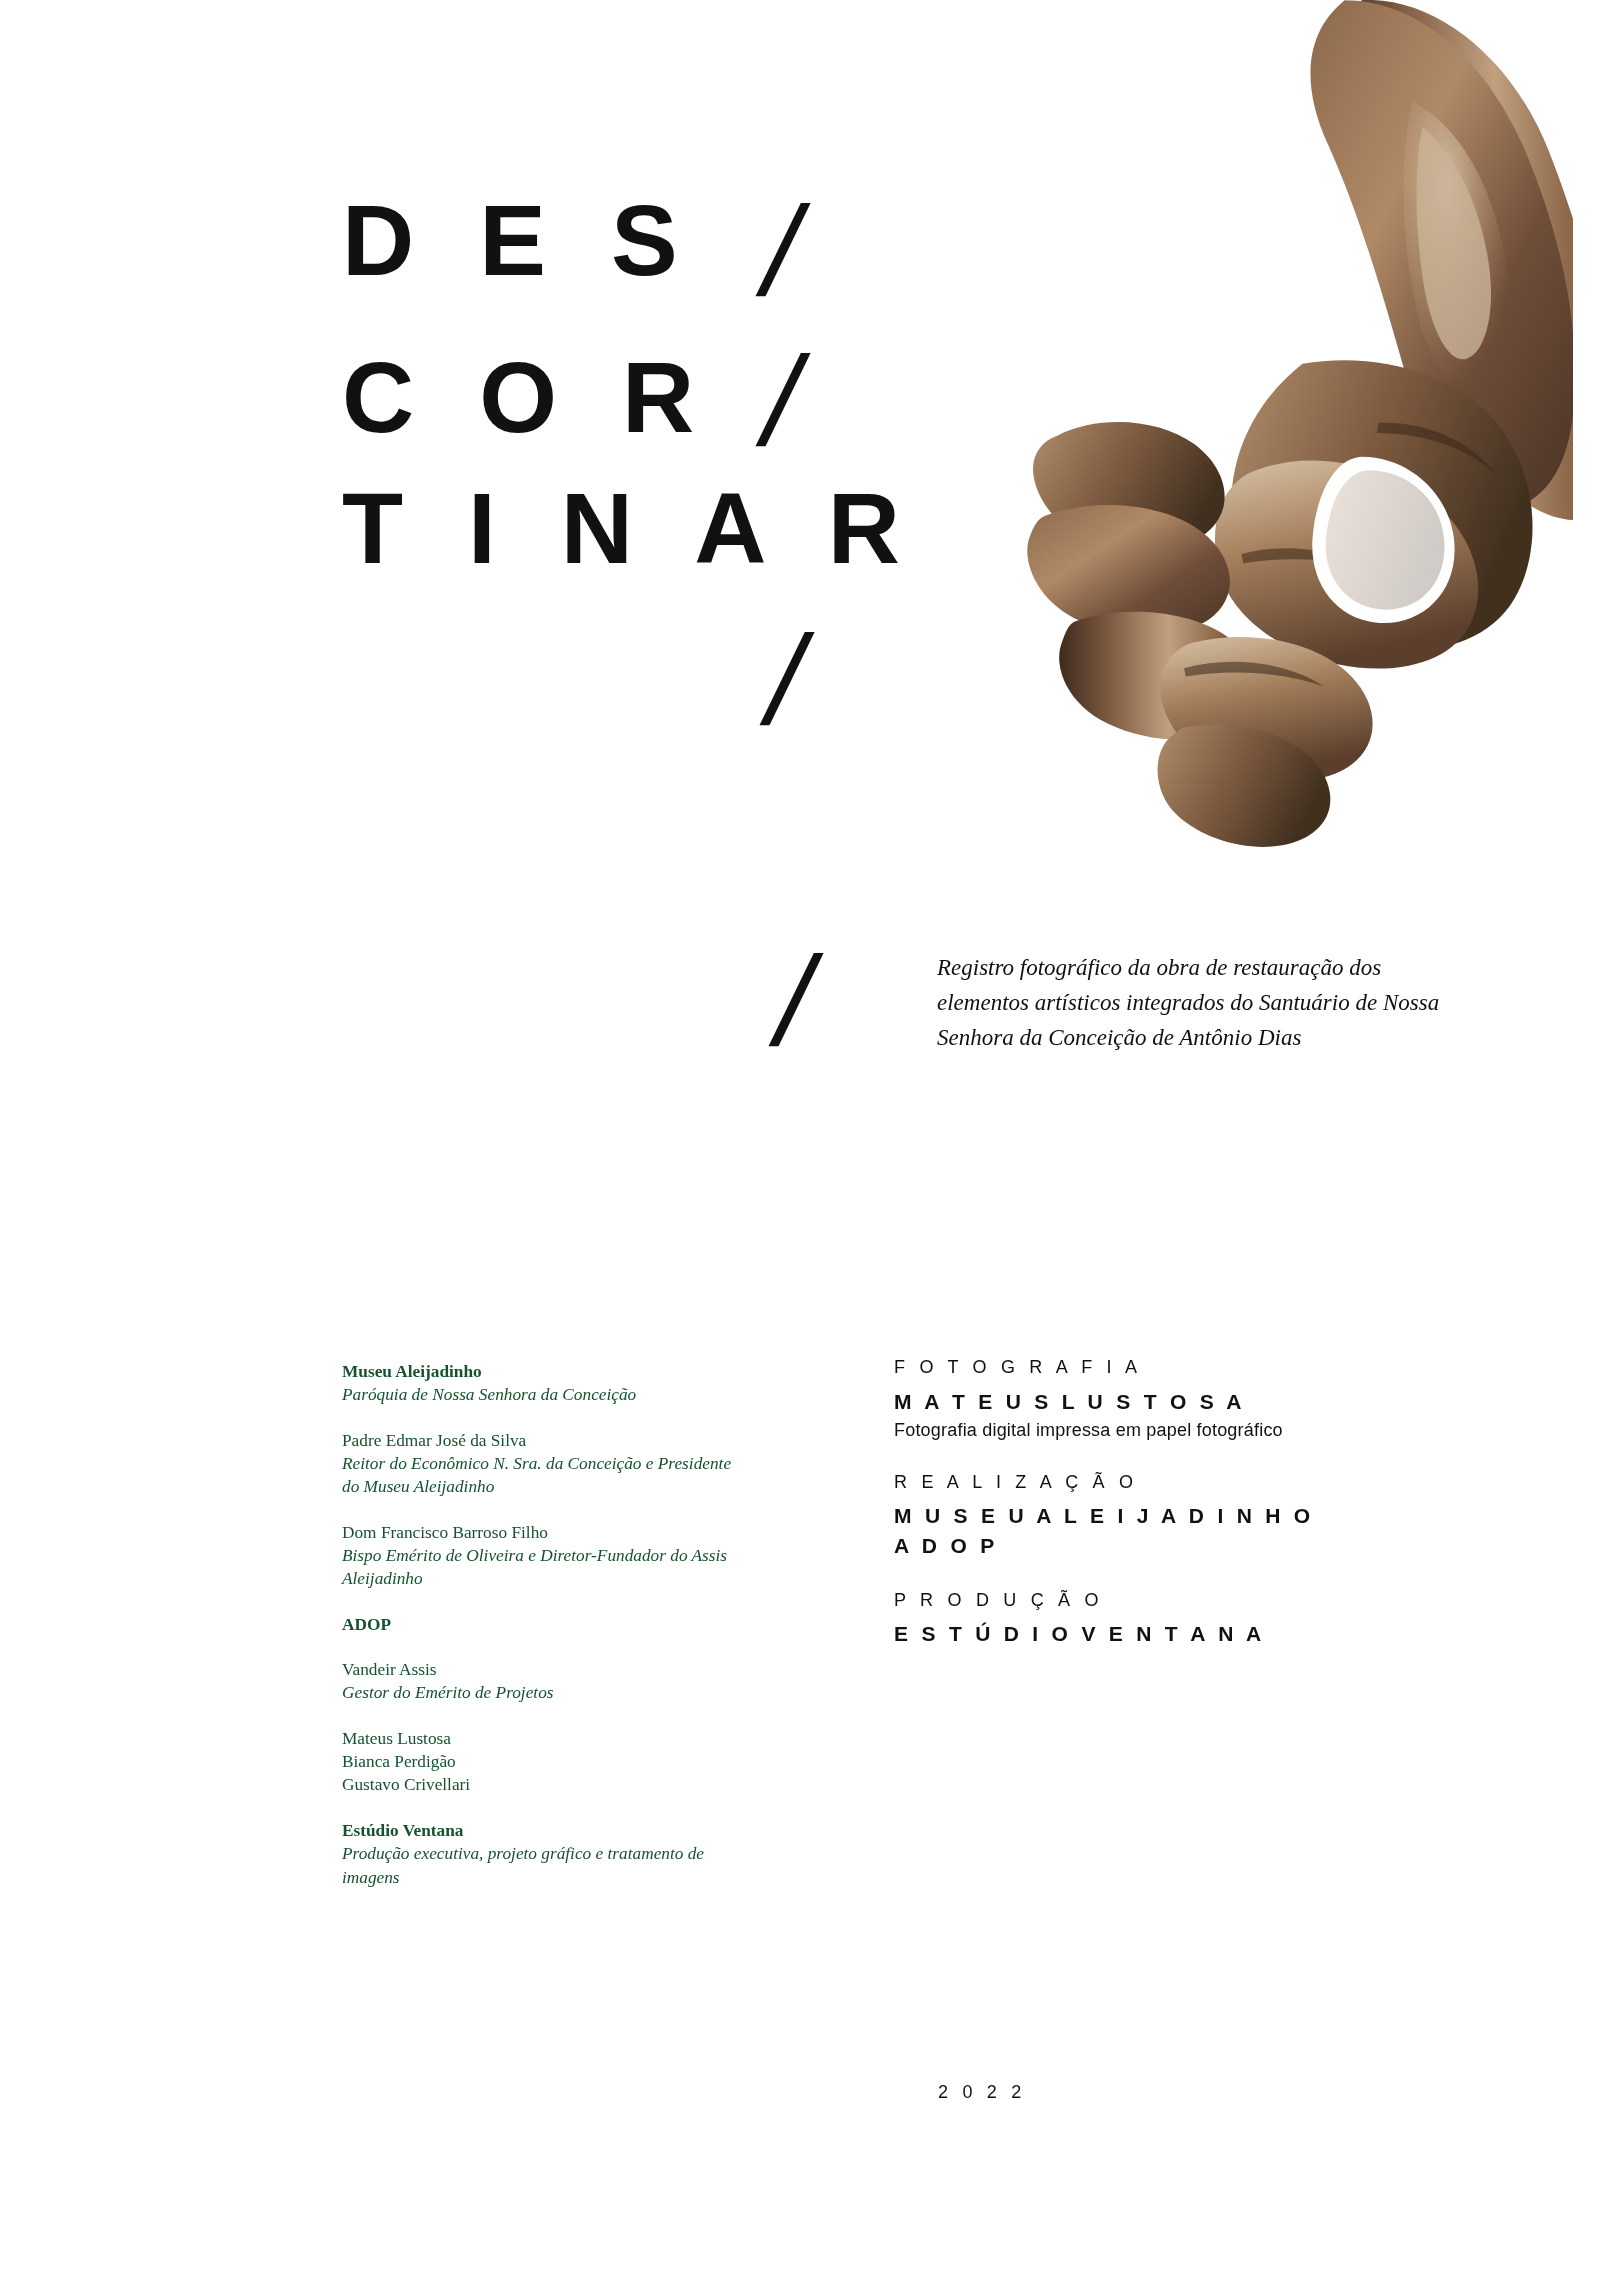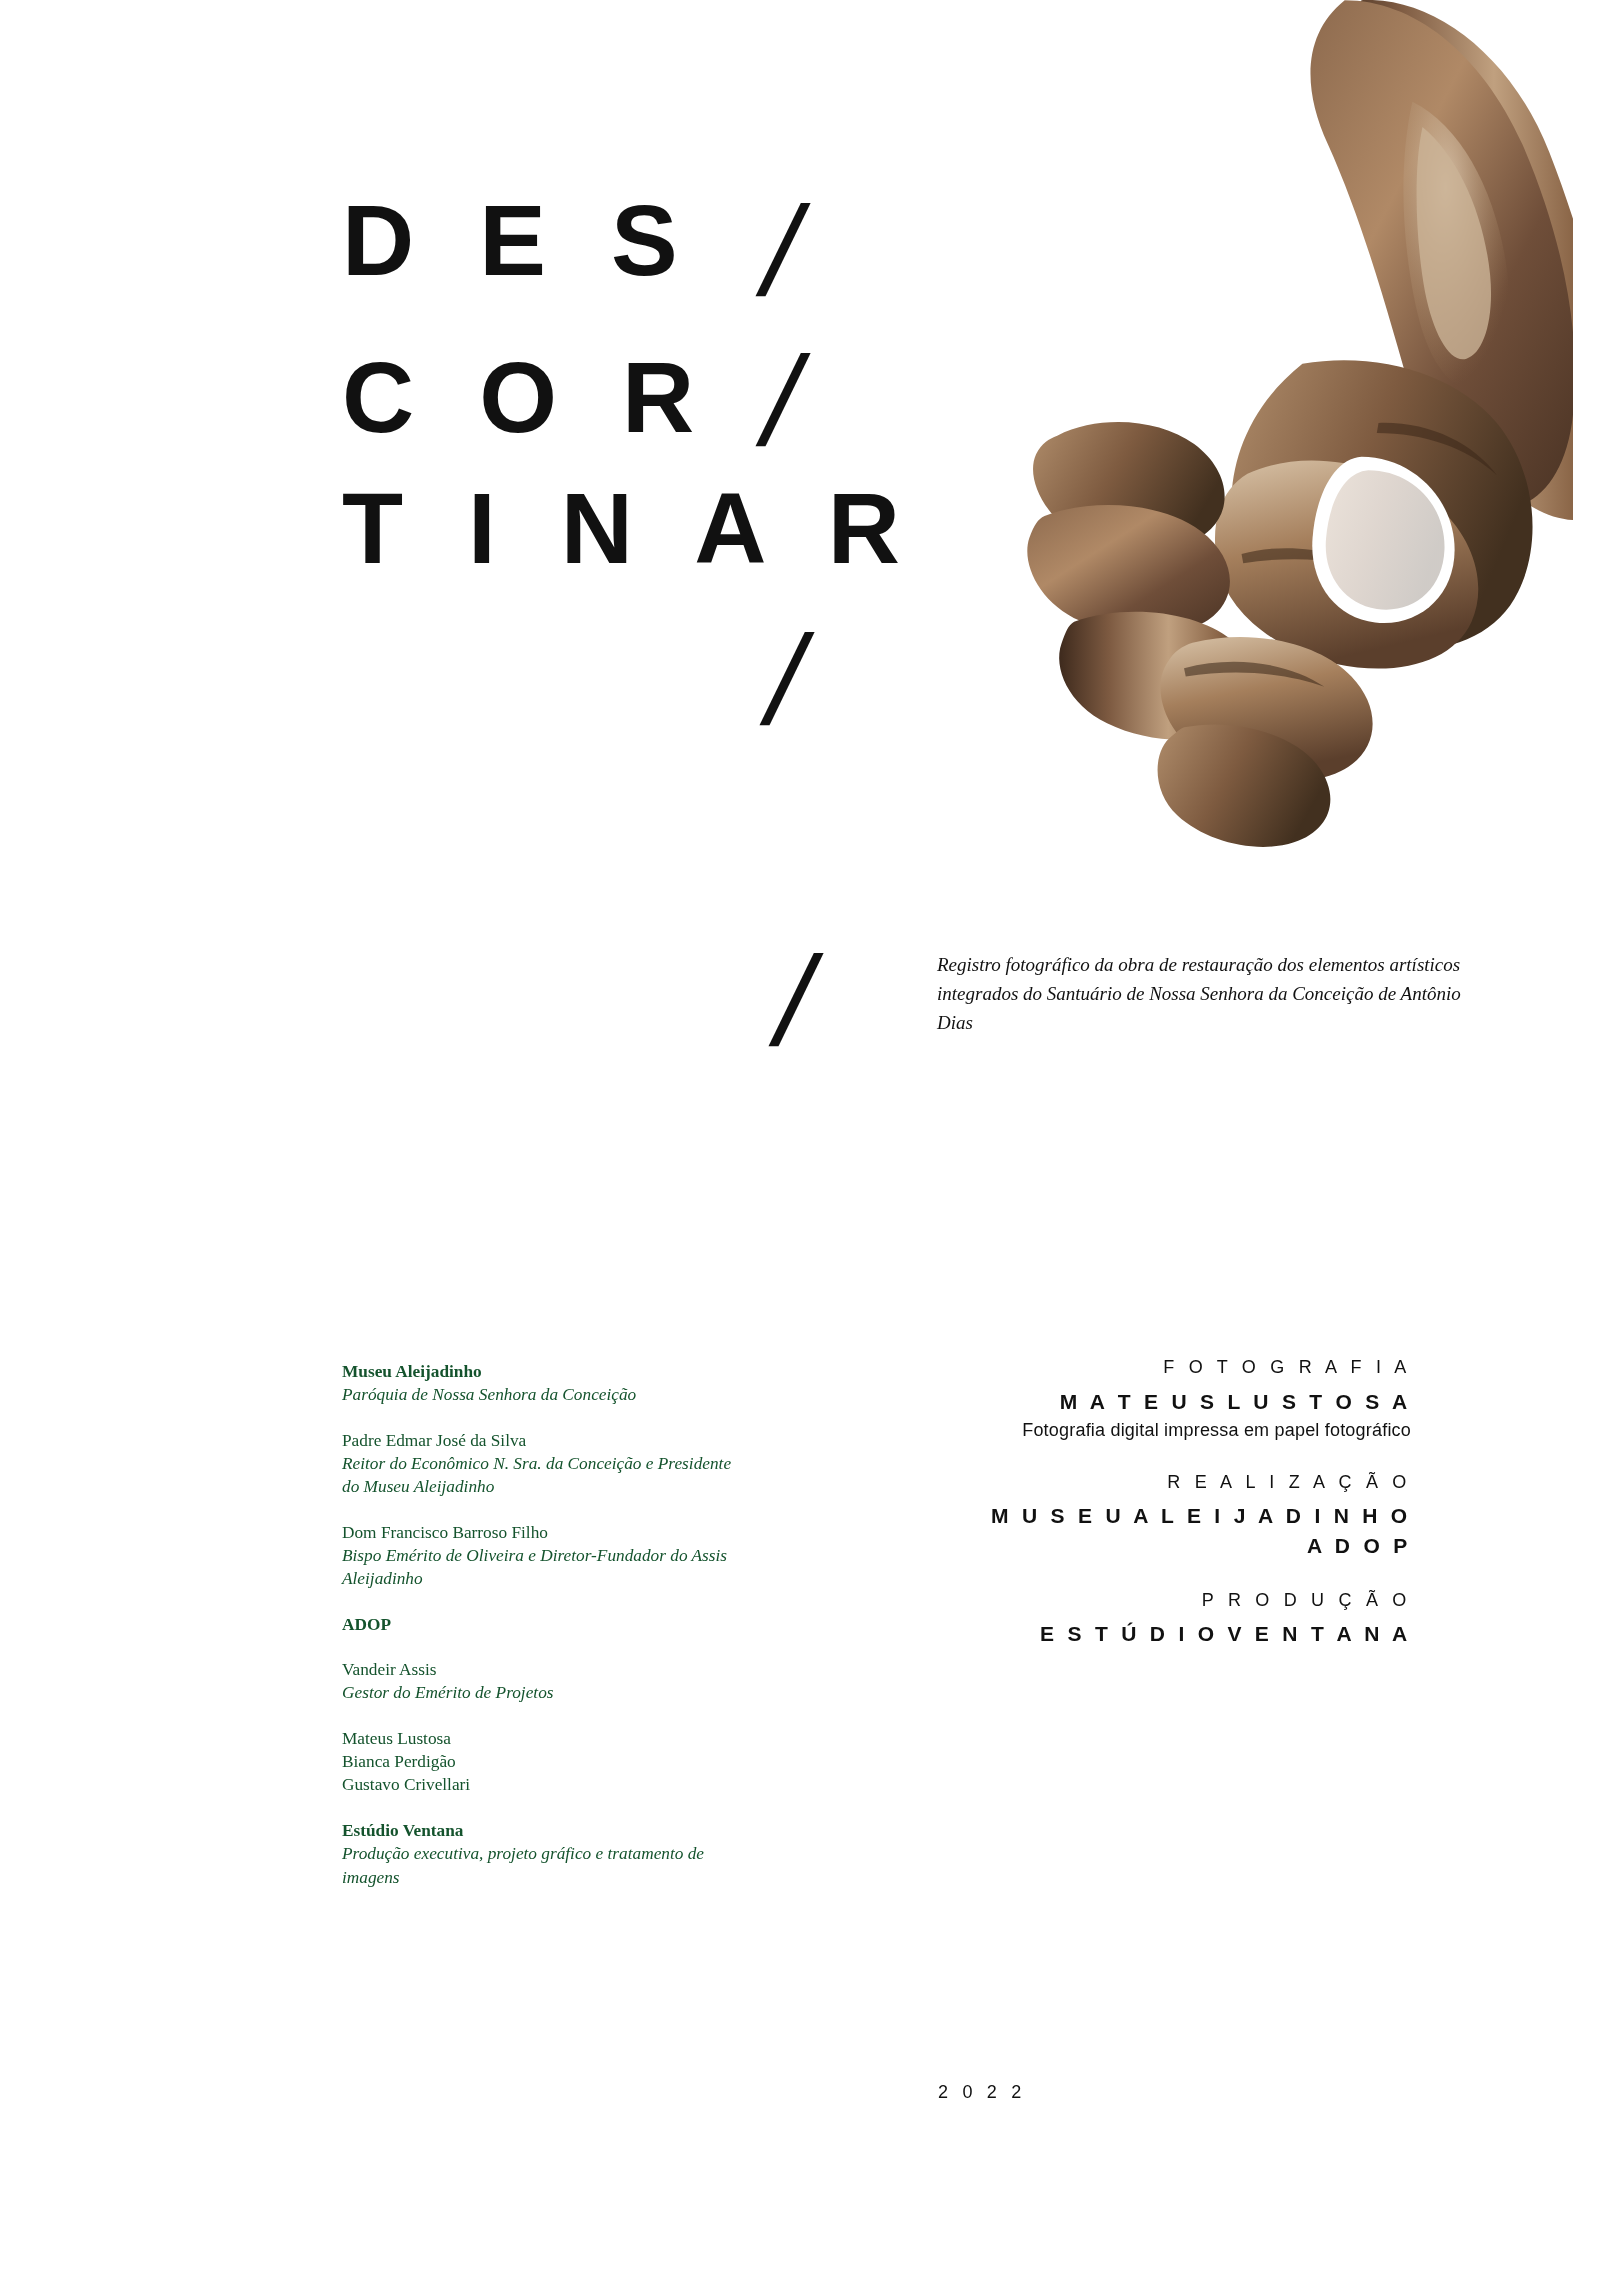--- a/index.html
+++ b/index.html
@@ -53,21 +53,21 @@
   .photo svg { display: block; }
 
   
   .subtitle {
     position: absolute;
     left: 937px;
     top: 951px;
     width: 524px;
     font-family: "Liberation Serif", serif;
     font-style: italic;
-    font-size: 19px;
+    font-size: 23px;
     line-height: 1.52;
     color: #111111;
   }
 
   
   .credits-left {
     position: absolute;
     left: 342px;
     top: 1360px;
     width: 406px;
@@ -79,26 +79,25 @@
   .cred-name { line-height: 1.35; }
   .cred-name.bold { font-weight: bold; }
   .cred-role {
     font-style: italic;
     line-height: 1.35;
   }
 
   
   .credits-right {
     position: absolute;
-    left: 938px;
+    left: 894px;
     top: 1357px;
     width: 473px;
     font-family: "Liberation Sans", sans-serif;
     color: #111111;
-    text-align: right;
   }
   .cr-block { margin-bottom: 29px; }
   .cr-head {
     font-size: 18px;
     letter-spacing: 4.7px;
     font-weight: 400;
     margin-bottom: 8.5px;
   }
   .cr-big {
     font-size: 21px;

